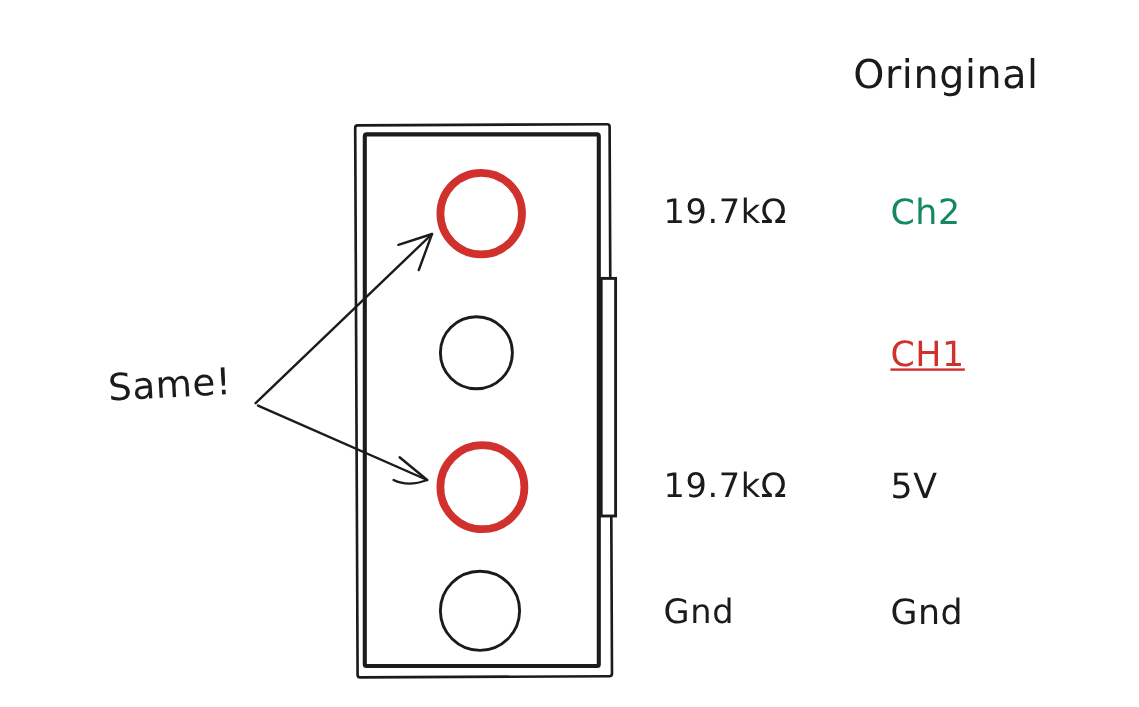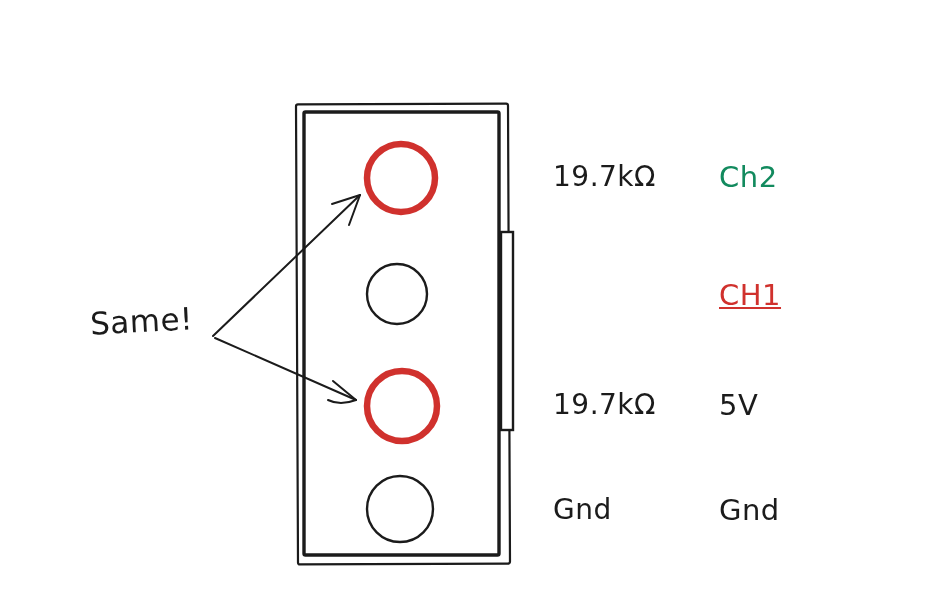--- a/index.html
+++ b/index.html
@@ -21,21 +21,21 @@
   .title{
     left:711px;top:42px;
     font-size:33px;
   }
   .same{
     left:90px;top:303px;
     font-size:31px;
     transform:rotate(-3deg);
   }
   .res{left:553px;font-size:28px;}
-  .orig{left:719px;font-size:29px;}
+  .orig{left:742px;font-size:29px;}
   .r0{top:160px;} .r1{top:278px;} .r2{top:388px;} .r3{top:493px;text-align:center;}
   [data-color="green"]{color:var(--green,#128a5e);}
   [data-color="red"]{color:var(--red,#d0312d);text-decoration:underline;}
   [data-color="ink"]{color:var(--ink,#1b1b1b);}
   .outline{fill:none;stroke:var(--ink,#1b1b1b);}
   .tab{fill:#ffffff;stroke:var(--ink,#1b1b1b);stroke-width:2.4;}
   circle[data-state="highlighted"]{fill:#ffffff;stroke:var(--red,#d0312d);stroke-width:6.5;}
   circle[data-state="normal"]{fill:#ffffff;stroke:var(--ink,#1b1b1b);stroke-width:2.4;}
   .arrow{fill:none;stroke:var(--ink,#1b1b1b);stroke-width:2;stroke-linecap:round;stroke-linejoin:round;}
 </style>
@@ -59,20 +59,21 @@
     <g>
       <path class="arrow" d="M213,336 L360,195"></path>
       <path class="arrow" d="M360,195 L332,204 M360,195 L349,225"></path>
     </g>
     <g>
       <path class="arrow" d="M215,338 L356,400"></path>
       <path class="arrow" d="M356,400 L333,381 M356,400 Q340,406 328,400"></path>
     </g>
   </svg>
 
+  <div class="label title">Oringinal</div>
   <div class="label same">Same!</div>
 
   <div class="label res r0">19.7kΩ</div>
   <div class="label res r2">19.7kΩ</div>
   <div class="label res r3">Gnd</div>
 
   <div class="label orig r0" data-color="green">Ch2</div>
   <div class="label orig r1" data-color="red">CH1</div>
   <div class="label orig r2" data-color="ink">5V</div>
   <div class="label orig r3" data-color="ink">Gnd</div>

